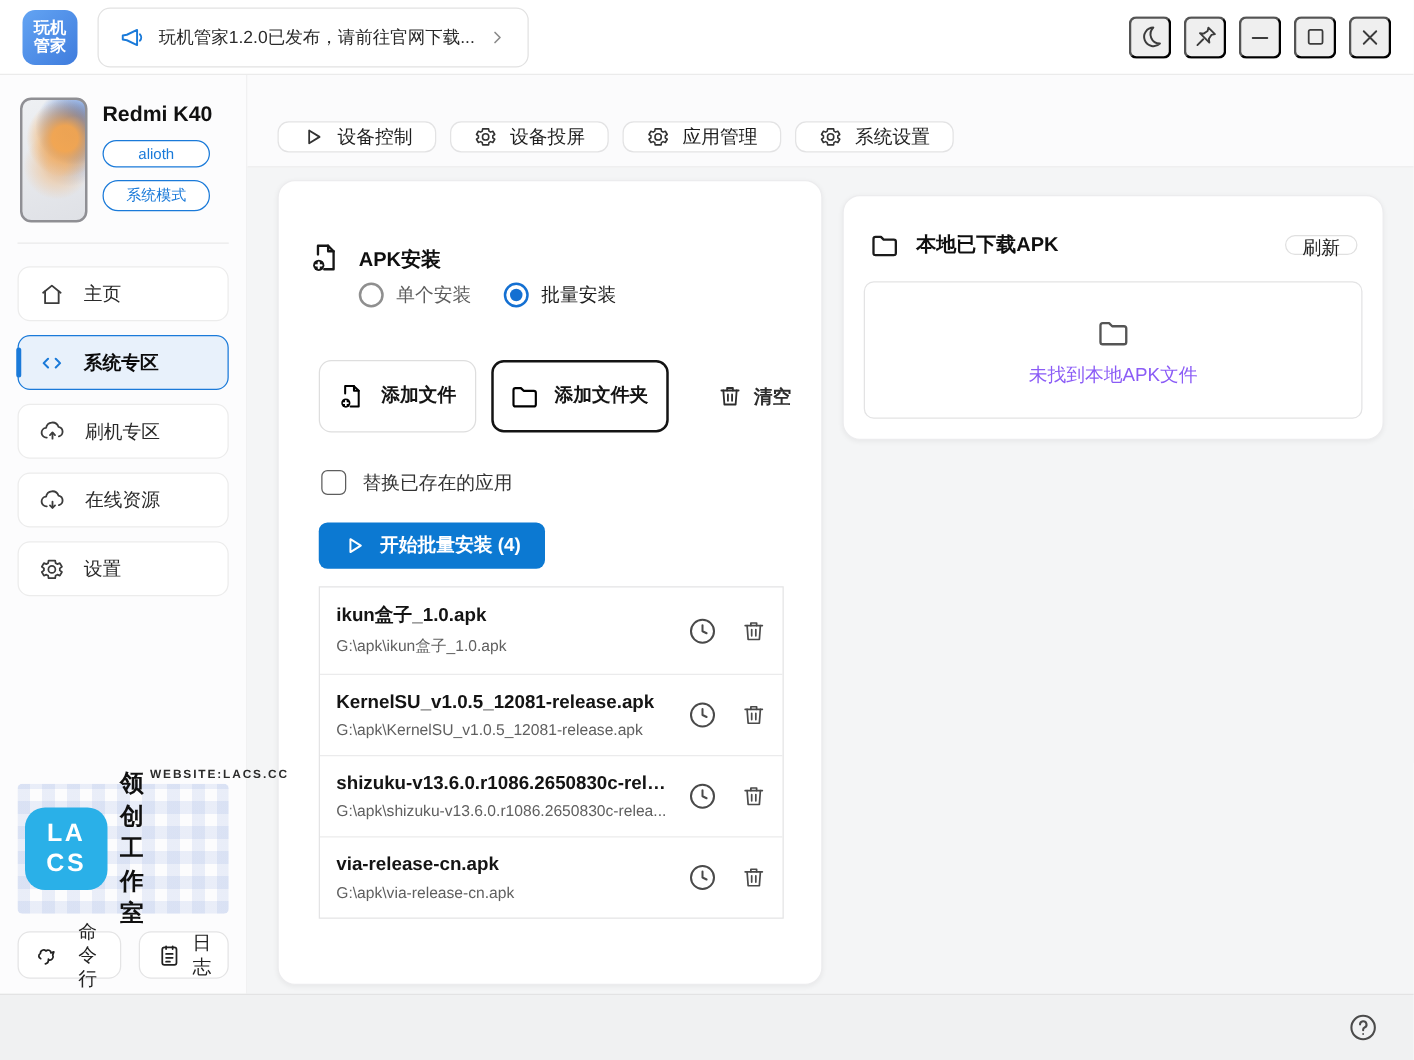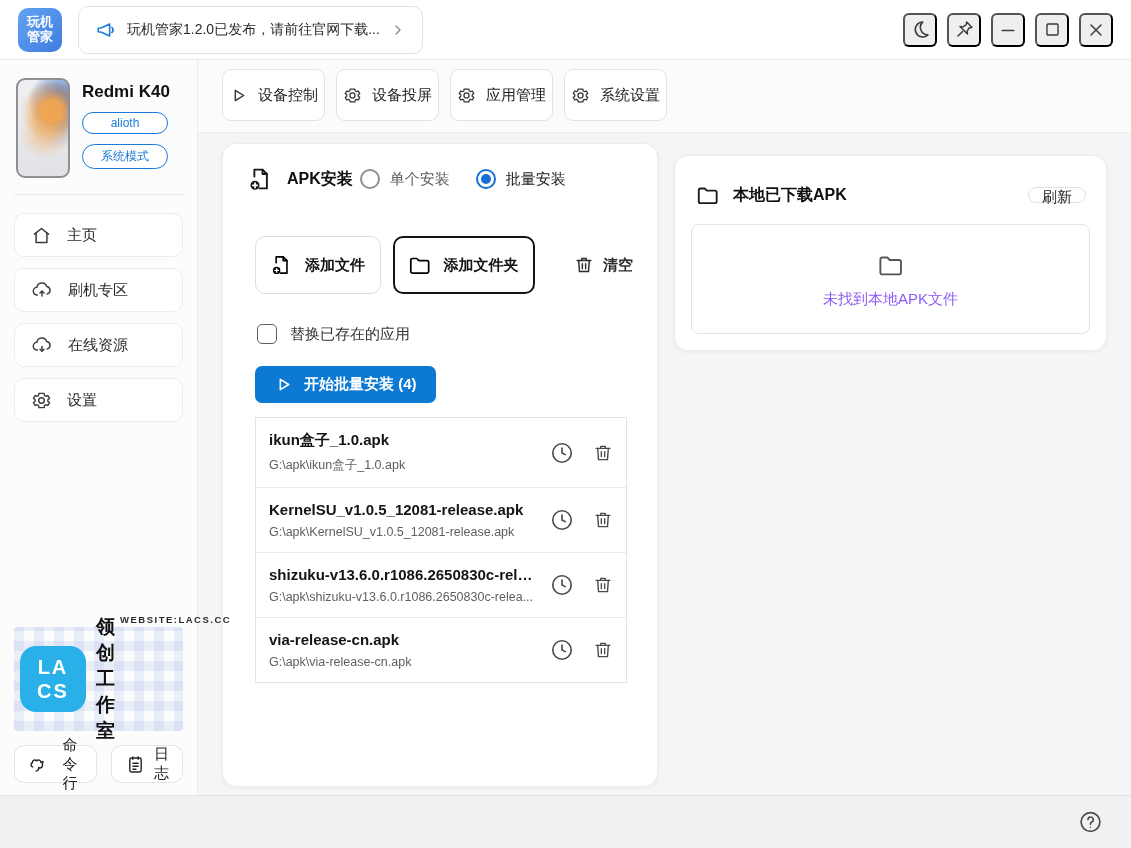--- a/index.html
+++ b/index.html
@@ -70,39 +70,39 @@
   .side-bottom { display:flex; gap:14px; }
   .side-btn { height:38px; display:flex; align-items:center; gap:8px; padding:0 13px;
     background:#fff; border:1px solid #e4e4e5; border-radius:10px; font-size:15px;
     color:#222; cursor:pointer; }
 
   
   .main { flex:1; display:flex; flex-direction:column; min-width:0; background:#f4f5f6; }
   .tabbar { display:flex; gap:11px; padding:9px 24px 11px; background:#fbfbfc;
     border-bottom:1px solid #ececec; }
   .tab { position:relative; overflow:hidden; display:flex; align-items:center; gap:10px;
-    height:52px; padding:0 6px; background:#fff; border:1px solid #e3e3e4; border-radius:9px;
-    font-size:15px; color:#1f1f1f; cursor:pointer; }
+    height:25px; padding:0 18px; background:#fff; border:1px solid #e3e3e4; border-radius:9px;
+    font-size:15px; color:#1f1f1f; cursor:pointer;margin-top:28px; }
   .tab .ticon { color:#333; }
   .tab.active { border:1.5px solid #1a7ad9; background:#f3f9fe; font-weight:bold; }
   .tab.active .ticon { color:#1a7ad9; }
   .tab.active::after { content:""; position:absolute; left:7px; right:7px; bottom:0;
     height:4px; background:#1d5ba8; border-radius:3px 3px 0 0; }
 
   .content { flex:1; display:flex; align-items:flex-start; gap:16px; padding:10px 24px 16px; min-height:0; }
 
   .card { background:#fff; border:1px solid #ececee; border-radius:14px;
     box-shadow:0 1px 4px rgba(0,0,0,.05); }
   .apk-card { width:436px; flex:0 0 436px; padding:20px 18px; height:644px; }
   .local-card { flex:1; margin-top:12px; padding:18px 16px 16px; }
 
   
   .apk-header { display:flex; align-items:center; gap:12px; margin-left:4px; }
   .apk-header-icon { color:#161616; }
-  .apk-header-col { display:flex; flex-direction:row; gap:7px; }
+  .apk-header-col { display:flex; flex-direction:column; gap:7px;margin-top:33px; }
   .apk-title { font-size:16px; font-weight:bold; color:#0f0f0f; }
   .radio-row { display:flex; align-items:center; gap:26px; }
   .radio-opt { display:flex; align-items:center; gap:10px; cursor:pointer; font-size:15px; }
   .radio-circle { width:20px; height:20px; border-radius:50%; border:2px solid #8f8f8f; background:#fff; }
   .radio-opt.selected .radio-circle { border-color:#1470d2; display:flex; align-items:center; justify-content:center; }
   .radio-opt.selected .radio-circle::after { content:""; width:10px; height:10px; border-radius:50%; background:#1470d2; }
   .radio-opt .rlabel { color:#5c5c5c; }
   .radio-opt.selected .rlabel { color:#1b1b1b; }
 
   .btn-row { display:flex; align-items:center; gap:12px; margin:42px 0 0 14px; }
@@ -232,20 +232,29 @@
       <div class="nav">
         <div class="nav-item">
           <span class="nicon">
             <svg width="21" height="21" viewBox="0 0 24 24" fill="none" stroke="currentColor" stroke-width="1.7" stroke-linejoin="round" stroke-linecap="round">
                 <path d="M4 10.5L12 4l8 6.5"></path>
                 <path d="M5.8 9.2V20h12.4V9.2"></path>
               </svg>
           </span>
           <span>主页</span>
         </div>
+        <div class="nav-item active">
+          <span class="nicon">
+            <svg width="21" height="21" viewBox="0 0 24 24" fill="none" stroke="currentColor" stroke-width="1.9" stroke-linecap="round" stroke-linejoin="round">
+                <path d="M8.5 8L4.5 12l4 4"></path>
+                <path d="M15.5 8l4 4-4 4"></path>
+              </svg>
+          </span>
+          <span>系统专区</span>
+        </div>
         <div class="nav-item">
           <span class="nicon">
             <svg width="22" height="22" viewBox="0 0 24 24" fill="none" stroke="currentColor" stroke-width="1.6" stroke-linecap="round" stroke-linejoin="round">
                 <path d="M7 17.5a4.2 4.2 0 0 1-.6-8.4 5.6 5.6 0 0 1 10.8-1 4.3 4.3 0 0 1 .4 8.4"></path>
                 <path d="M12 18.5v-5"></path>
                 <path d="M9.8 15.3l2.2-2.2 2.2 2.2"></path>
               </svg>
           </span>
           <span>刷机专区</span>
         </div>

